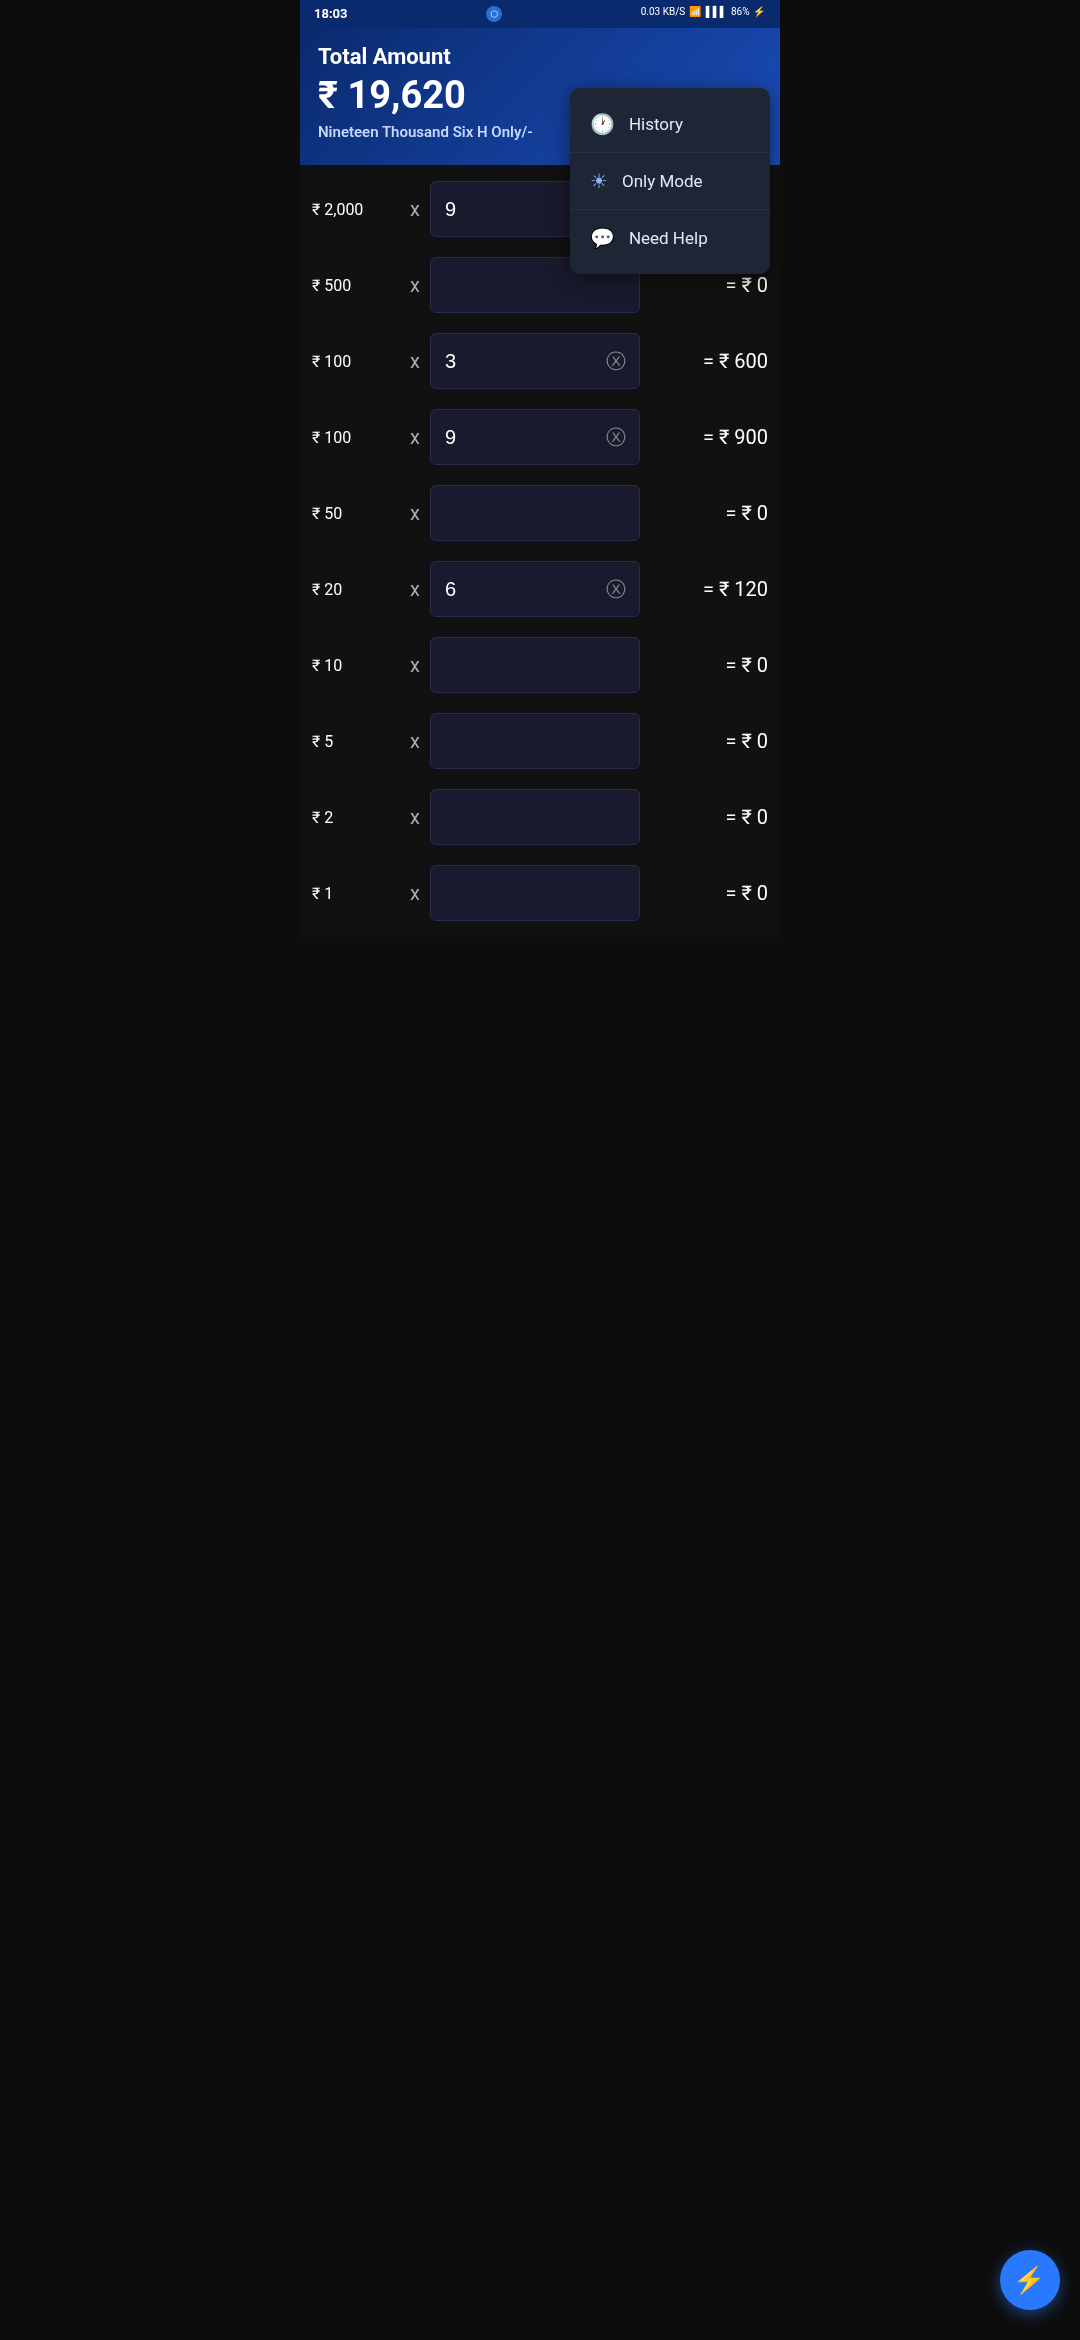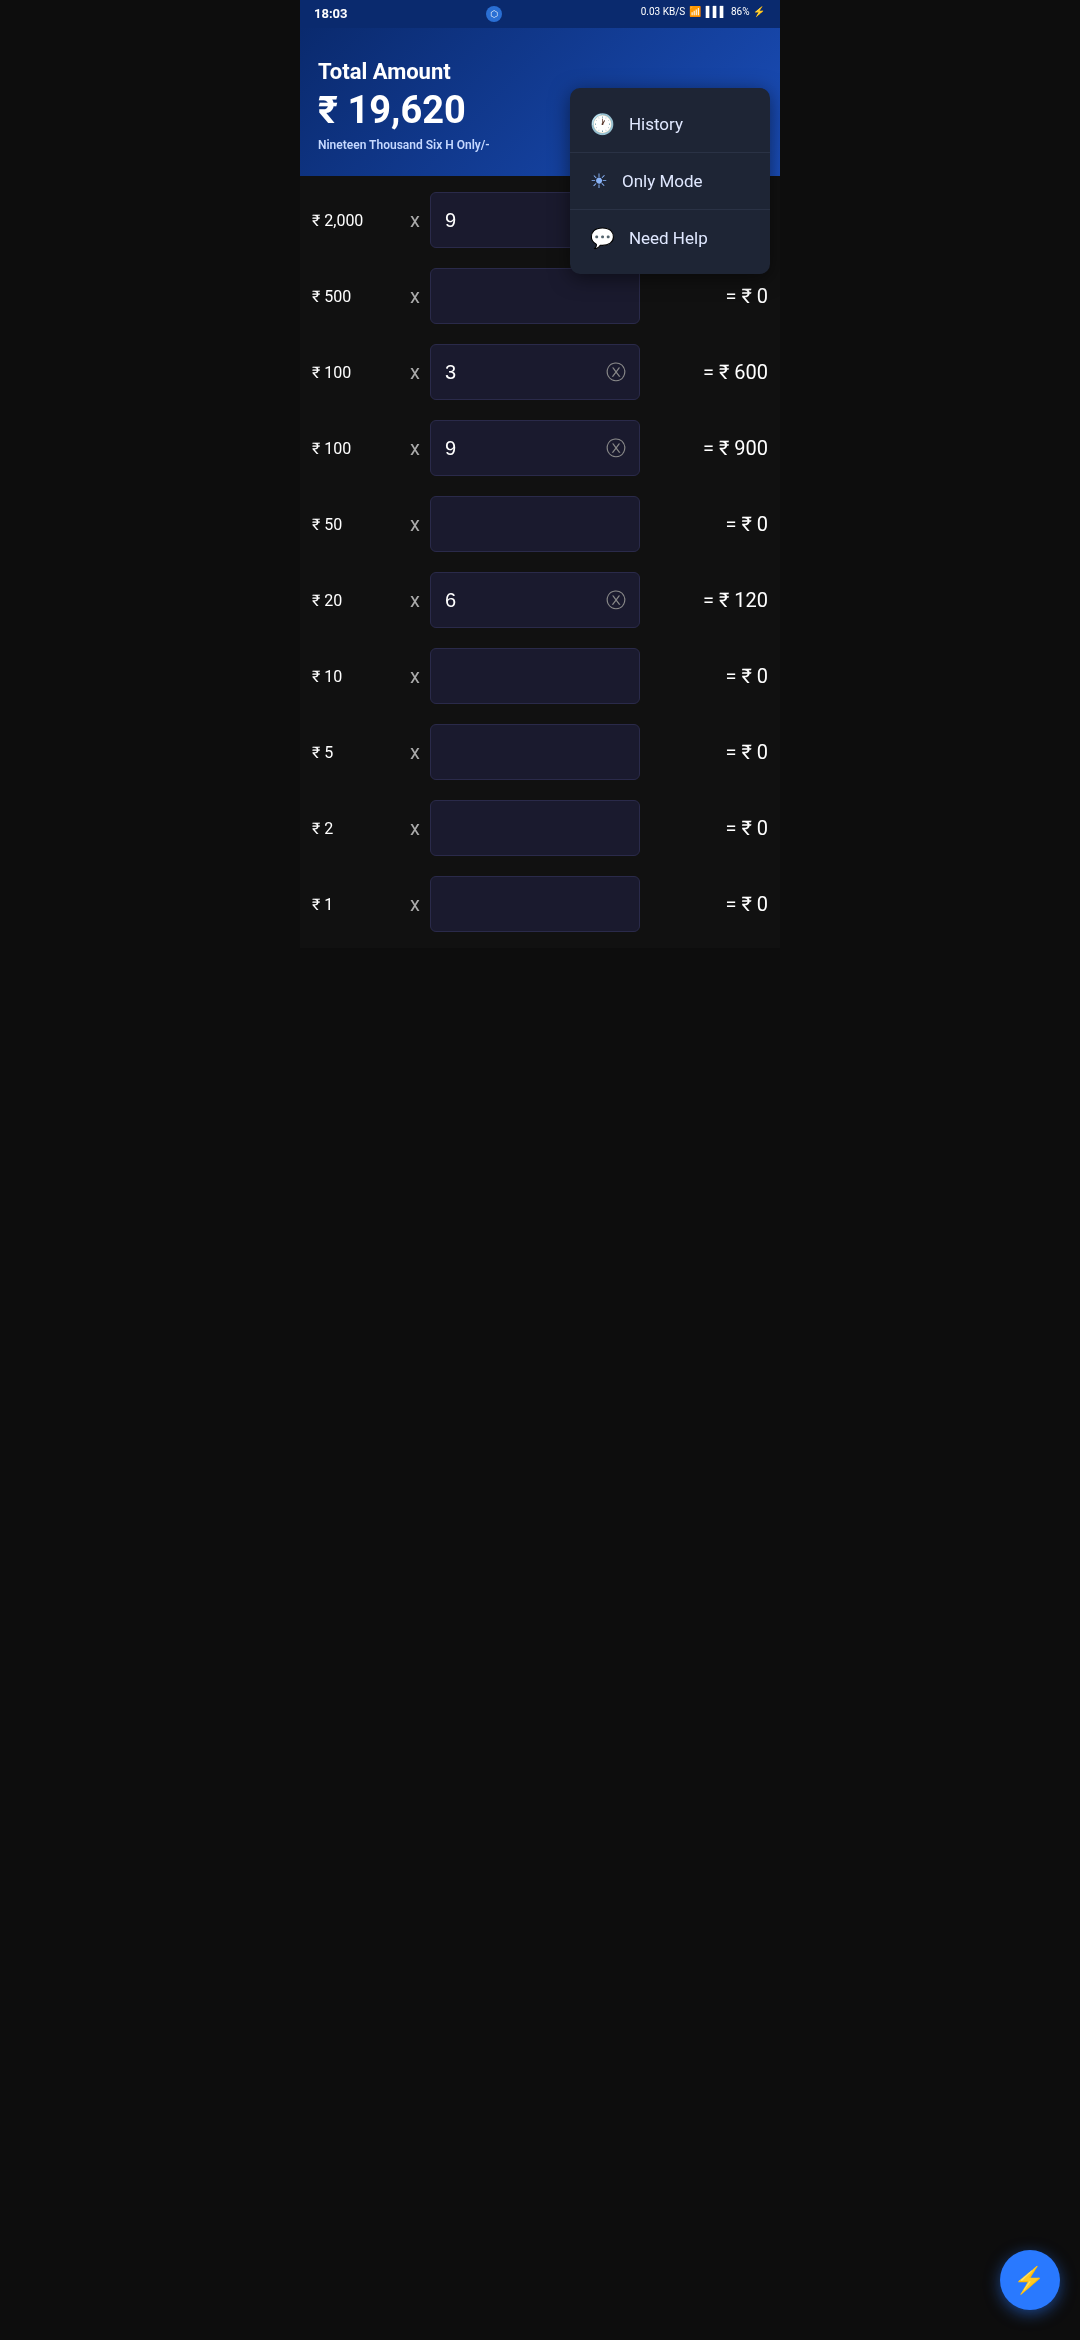--- a/index.html
+++ b/index.html
@@ -48,37 +48,37 @@
       border-radius: 50%;
       display: inline-flex;
       align-items: center;
       justify-content: center;
       font-size: 9px;
     }
 
     
     .header {
       background: linear-gradient(135deg, #0a2a6e 0%, #1a4db8 100%);
-      padding: 31px 18px 24px;
+      padding: 16px 18px 24px;
       position: relative;
     }
     .header .total-label {
       font-size: 22px;
       font-weight: bold;
       color: #ffffff;
       margin-bottom: 4px;
     }
     .header .total-amount {
       font-size: 38px;
       font-weight: bold;
       color: #ffffff;
       margin-bottom: 6px;
     }
     .header .amount-words {
-      font-size: 12px;
+      font-size: 15px;
       font-weight: 600;
       color: #c5d8ff;
     }
 
     
     .dropdown-menu {
       position: absolute;
       top: 60px;
       right: 10px;
       background-color: #1e2535;

